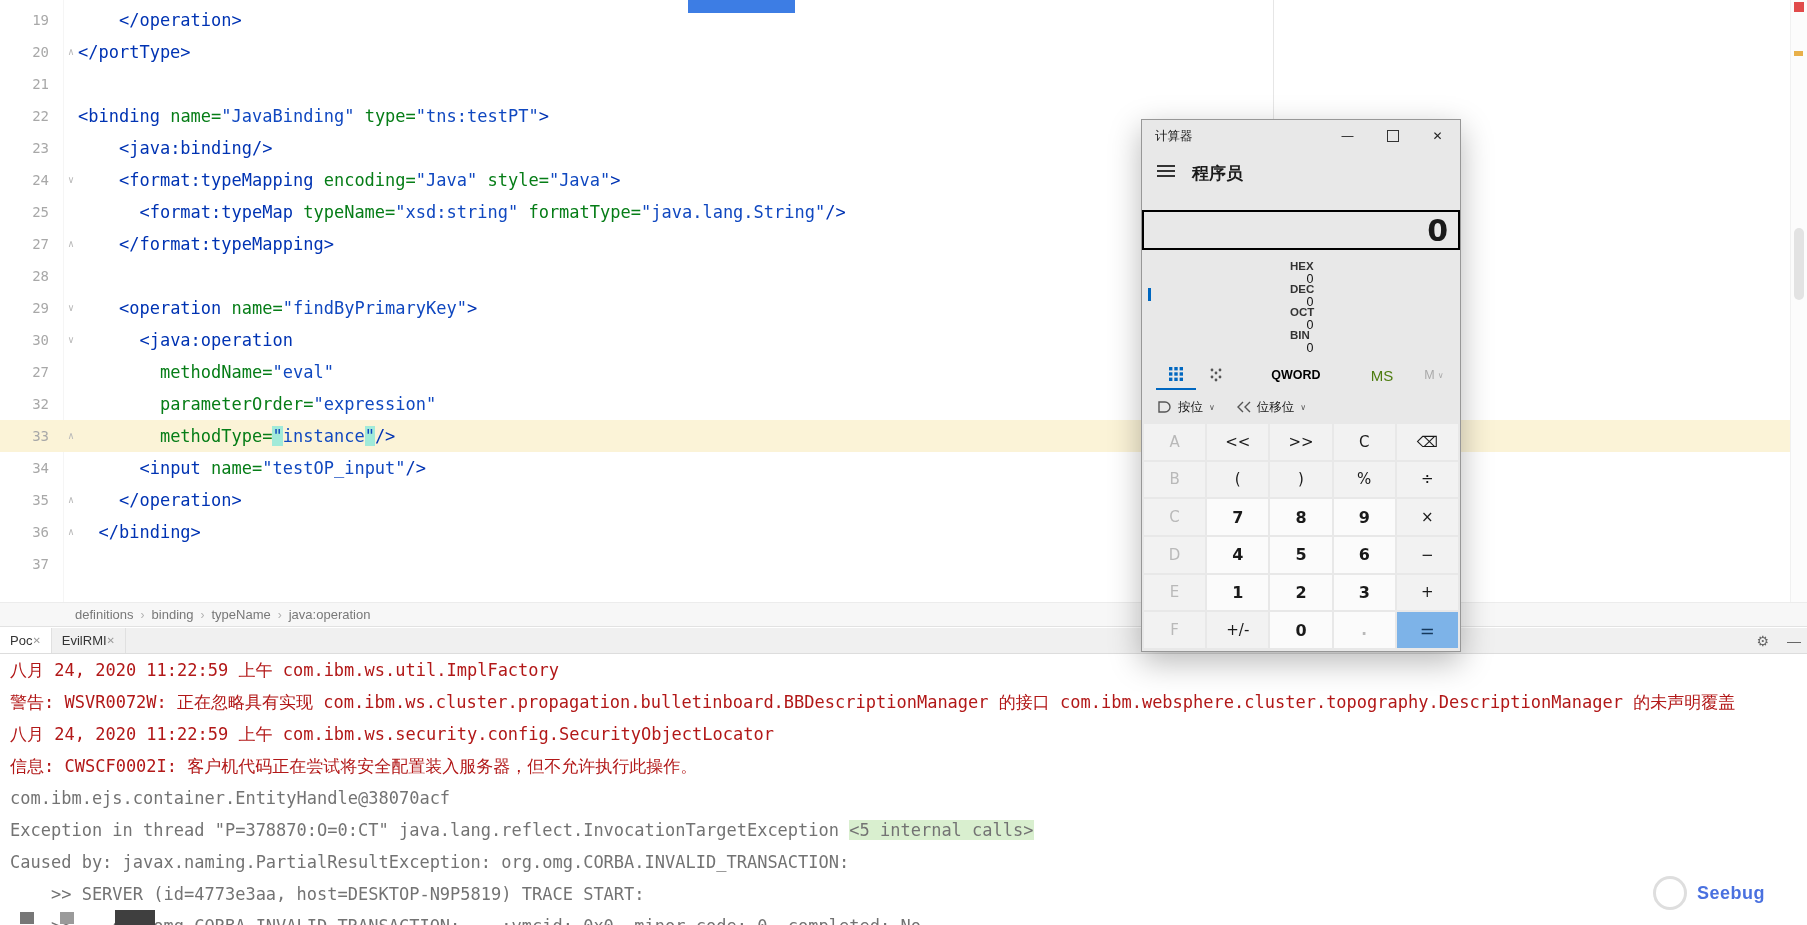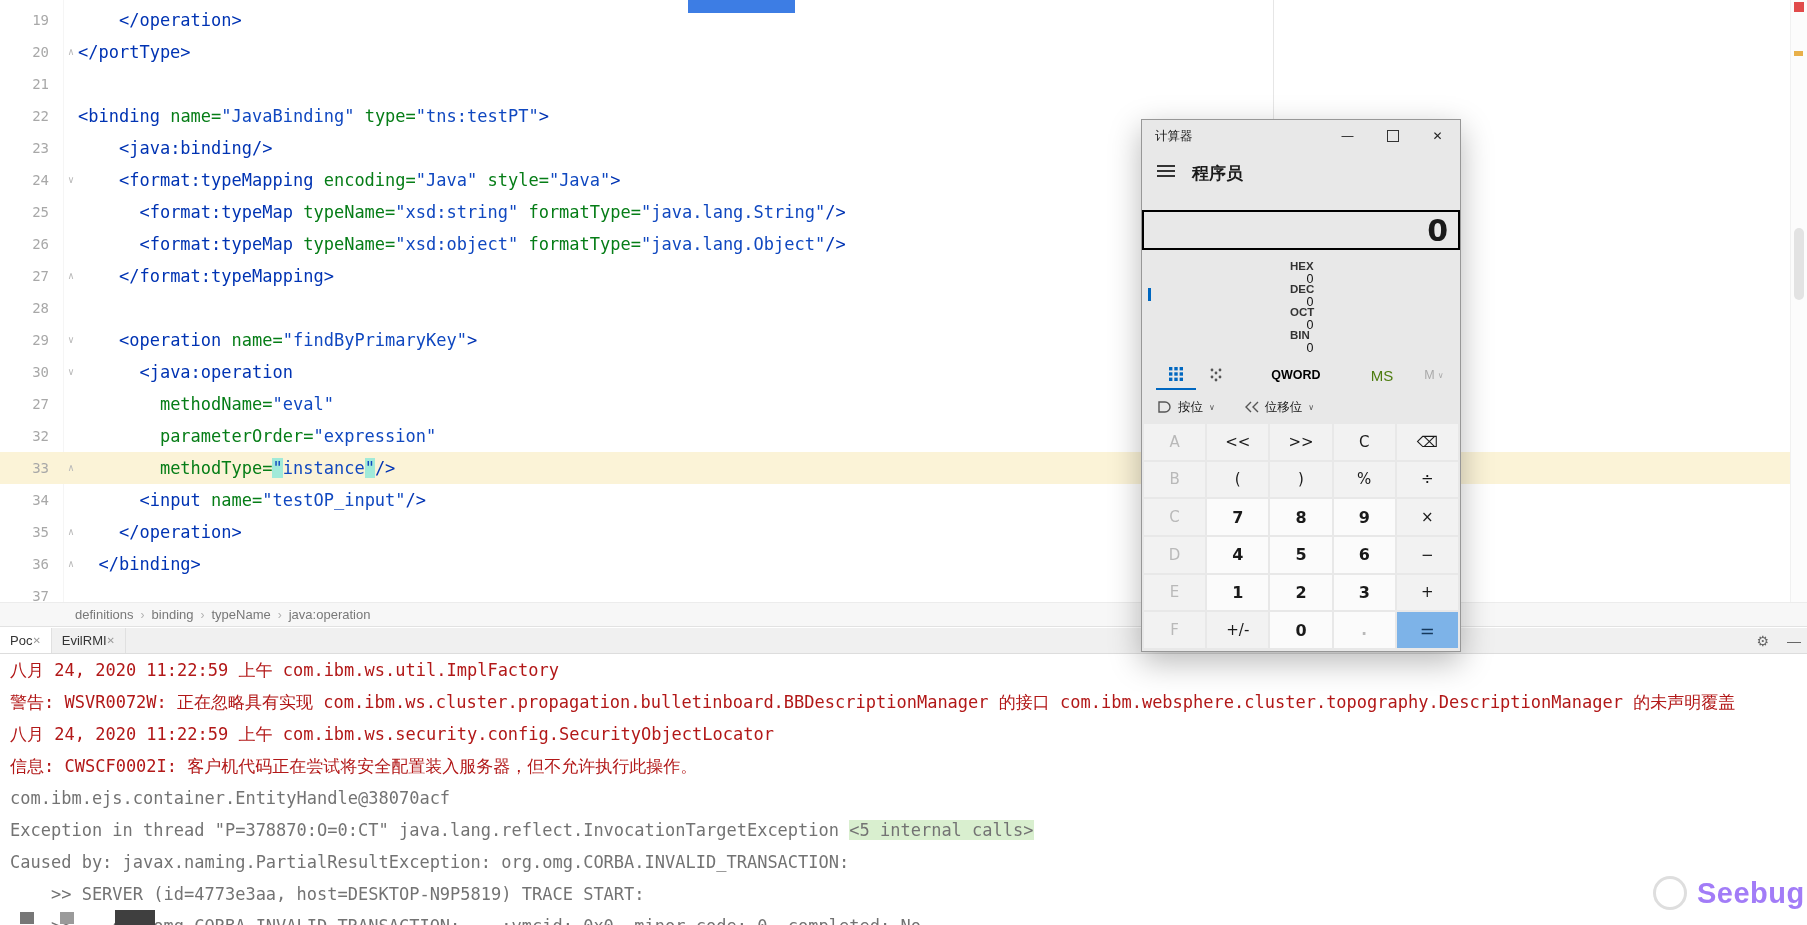--- a/index.html
+++ b/index.html
@@ -55,21 +55,21 @@
 
   
   .tb-icon{position:absolute;background:#8a8a8a;}
   #tb1{left:20px;bottom:1px;width:14px;height:12px;background:#777;}
   #tb2{left:60px;bottom:1px;width:14px;height:12px;background:#9a9a9a;}
   #tb3{left:115px;bottom:0;width:40px;height:15px;background:#3f3f3f;}
 
   
   #watermark{position:absolute;left:1653px;top:876px;display:flex;align-items:center;gap:10px;opacity:.8;}
   .wm-circle{width:34px;height:34px;border-radius:50%;border:3px solid #d6d6d6;box-sizing:border-box;}
-  .wm-text{font-size:29px;color:#8b5cf6;font-weight:bold;letter-spacing:.5px;}
+  .wm-text{font-size:18px;color:#1d4ed8;font-weight:bold;letter-spacing:.5px;}
 
   
   #calculator{position:absolute;left:1141px;top:119px;width:320px;height:533px;background:#e8e8e8;
               border:1px solid #979797;box-sizing:border-box;box-shadow:0 10px 30px rgba(0,0,0,.28);
               color:#1a1a1a;z-index:50;}
   .cal-titlebar{height:32px;display:flex;align-items:center;}
   .cal-title{padding-left:13px;font-size:12.5px;}
   .cal-controls{margin-left:auto;display:flex;height:100%;}
   .cal-ctl{width:45px;display:flex;align-items:center;justify-content:center;font-size:12px;color:#222;}
   .maxbox{width:10px;height:10px;border:1px solid #333;}
@@ -85,21 +85,21 @@
   .radix-row.selected::before{content:"";position:absolute;left:6px;top:5px;width:3px;height:13px;background:#0067c0;}
   .cal-toolbar{position:absolute;top:240px;left:0;right:0;height:30px;display:flex;align-items:stretch;}
   .kp-toggle{width:40px;margin-left:0;display:flex;align-items:center;justify-content:center;}
   .kp-toggle.first{margin-left:14px;}
   .kp-toggle.active{border-bottom:2px solid #0067c0;box-sizing:border-box;}
   .word-btn{flex:1;background:none;border:none;font-size:12.5px;font-weight:600;color:#000000;}
   .ms-btn{width:52px;background:none;border:none;font-size:15px;color:#4d7c0f;}
   .m-btn{width:52px;background:none;border:none;font-size:12.5px;color:#a9a9a9;
          display:flex;align-items:center;justify-content:center;gap:3px;}
   .m-btn .chev{font-size:8px;}
-  .cal-dropdowns{position:absolute;top:272px;left:0;right:0;height:30px;display:flex;align-items:center;gap:16px;padding-left:9px;}
+  .cal-dropdowns{position:absolute;top:272px;left:0;right:0;height:30px;display:flex;align-items:center;gap:8px;padding-left:9px;}
   .dd{display:flex;align-items:center;gap:6px;font-size:12.5px;padding:4px 7px;background:none;border:none;color:#1a1a1a;}
   .dd .chev{font-size:8px;color:#555;}
   .cal-keypad{position:absolute;left:2px;right:2px;top:304px;bottom:3px;display:grid;
               grid-template-columns:repeat(5,1fr);grid-auto-rows:1fr;gap:2px;}
   .key{display:flex;align-items:center;justify-content:center;border:none;background:#f2f2f2;
        color:#1a1a1a;font:15px "DejaVu Sans",sans-serif;}
   .key.num{background:#fbfbfb;font-size:16px;font-weight:600;}
   .key.dis{color:#b9b9b9;}
   .key.numdis{background:#fbfbfb;color:#b9b9b9;font-weight:600;}
   .key.eq{background:#7db3e8;color:#17395c;font-size:18px;}
@@ -133,24 +133,20 @@
           <span class="gut">23</span>
           <span class="codeline"><span class="seg-pl">    </span><span class="seg-tg">&lt;java:binding/&gt;</span></span>
         </div>
         <div class="erow">
           <span class="gut">24<span class="foldmark">∨</span></span>
           <span class="codeline"><span class="seg-pl">    </span><span class="seg-tg">&lt;format:typeMapping</span><span class="seg-pl"> </span><span class="seg-at">encoding=</span><span class="seg-vl">"Java"</span><span class="seg-pl"> </span><span class="seg-at">style=</span><span class="seg-vl">"Java"</span><span class="seg-tg">&gt;</span></span>
         </div>
         <div class="erow">
           <span class="gut">25</span>
           <span class="codeline"><span class="seg-pl">      </span><span class="seg-tg">&lt;format:typeMap</span><span class="seg-pl"> </span><span class="seg-at">typeName=</span><span class="seg-vl">"xsd:string"</span><span class="seg-pl"> </span><span class="seg-at">formatType=</span><span class="seg-vl">"java.lang.String"</span><span class="seg-tg">/&gt;</span></span>
-        </div>
-        <div class="erow">
-          <span class="gut">26</span>
-          <span class="codeline"><span class="seg-pl">      </span><span class="seg-tg">&lt;format:typeMap</span><span class="seg-pl"> </span><span class="seg-at">typeName=</span><span class="seg-vl">"xsd:object"</span><span class="seg-pl"> </span><span class="seg-at">formatType=</span><span class="seg-vl">"java.lang.Object"</span><span class="seg-tg">/&gt;</span></span>
         </div>
         <div class="erow">
           <span class="gut">27<span class="foldmark">∧</span></span>
           <span class="codeline"><span class="seg-pl">    </span><span class="seg-tg">&lt;/format:typeMapping&gt;</span></span>
         </div>
         <div class="erow">
           <span class="gut">28</span>
           <span class="codeline"></span>
         </div>
         <div class="erow">

